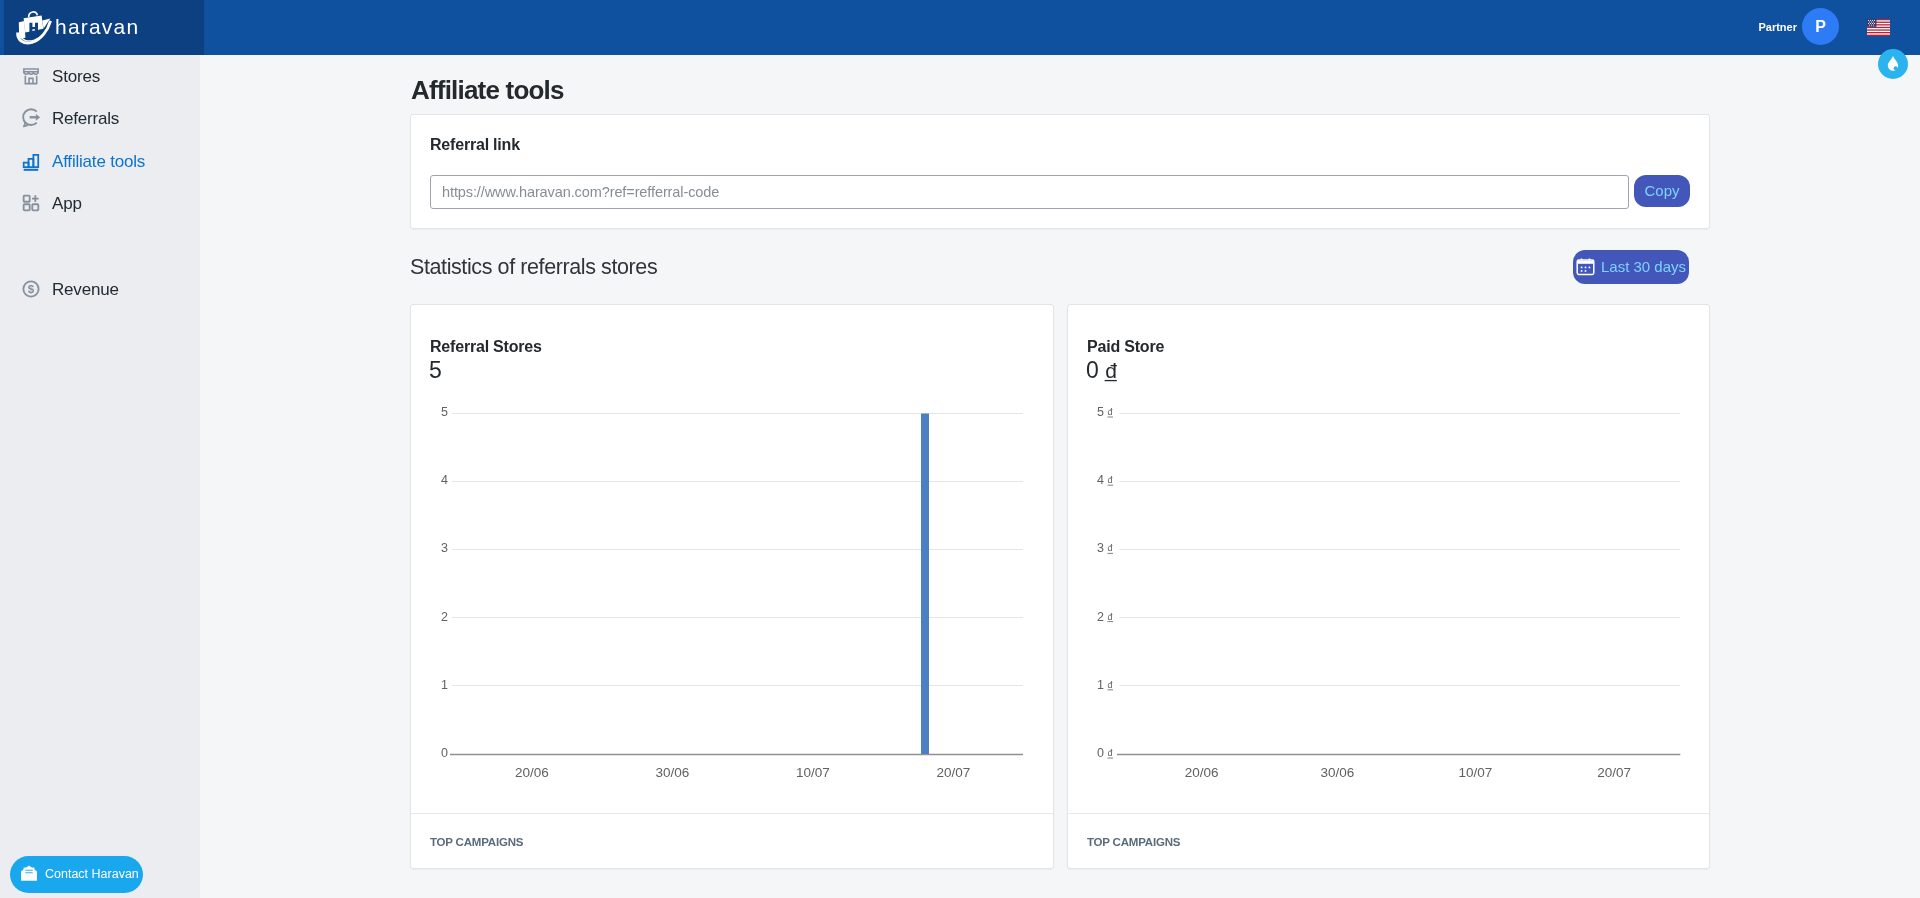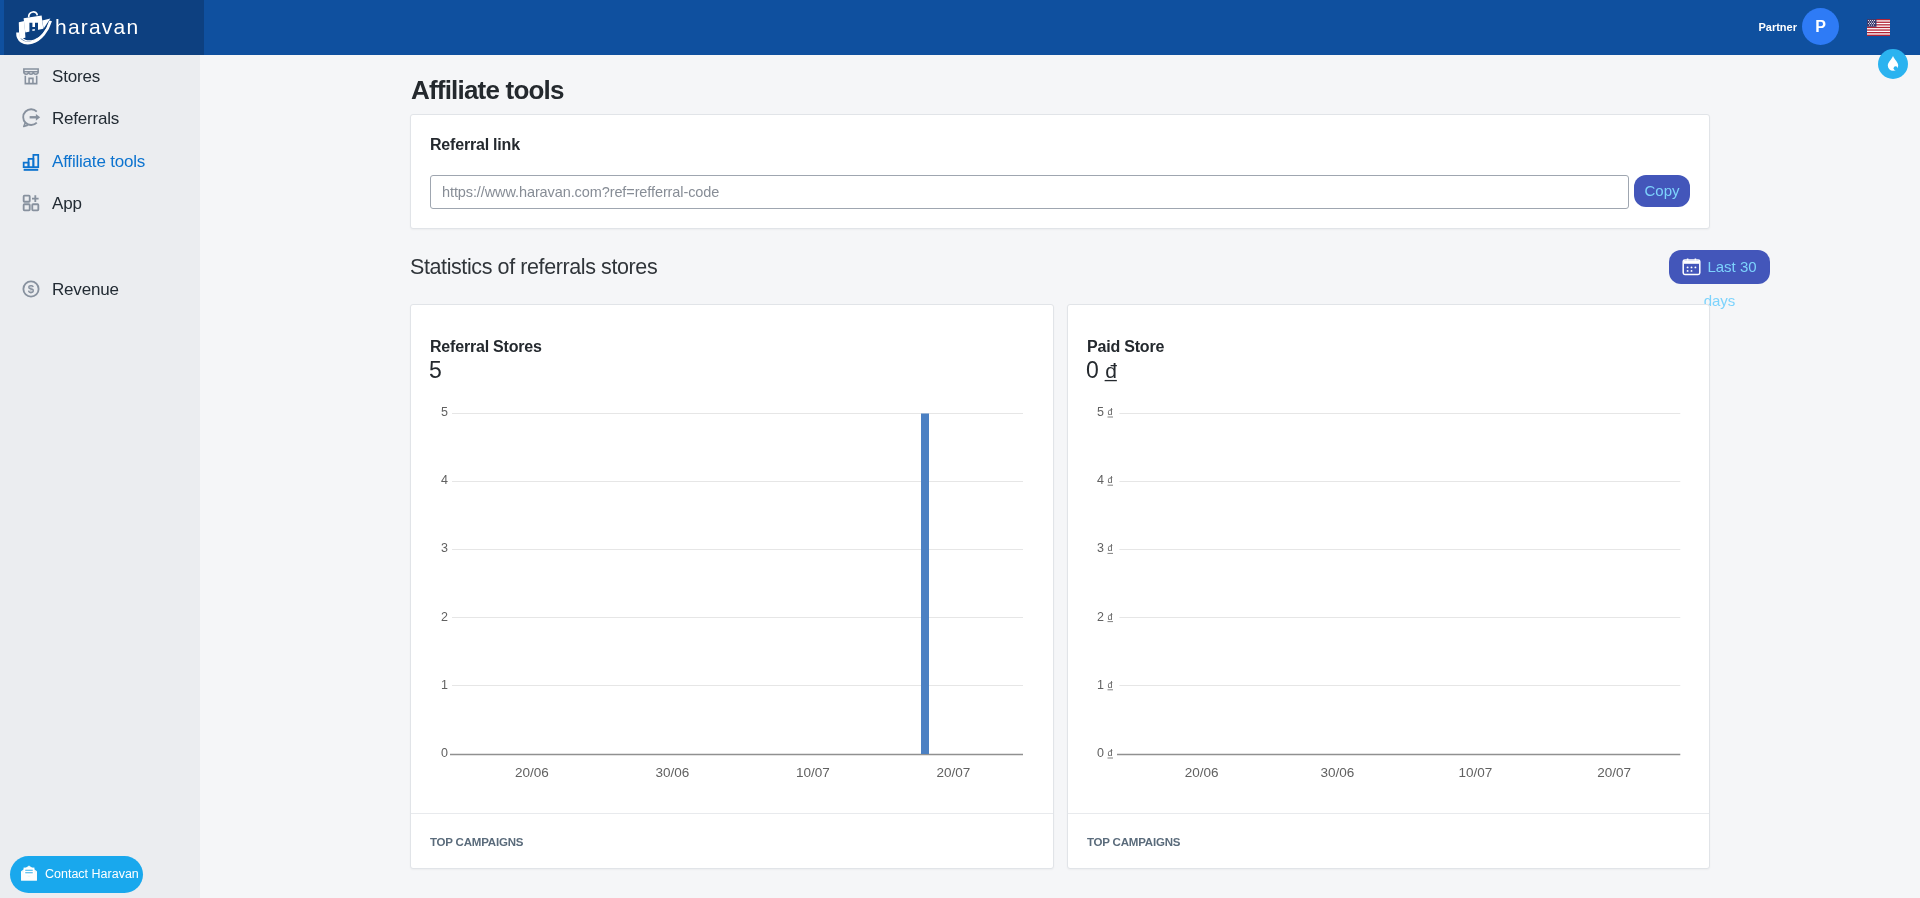--- a/index.html
+++ b/index.html
@@ -23,21 +23,21 @@
 
   
   .h1 { left:411px; top:75px; font-size:26px; font-weight:bold; letter-spacing:-0.8px; color:#24292e; }
   .card { background:#fff; border:1px solid #e1e4e8; border-radius:3px; box-shadow:0 1px 2px rgba(0,0,0,0.04); }
   .card1 { left:410px; top:114px; width:1300px; height:115px; }
   .lbl { left:430px; top:136px; font-size:16px; font-weight:bold; letter-spacing:-0.2px; color:#24292e; }
   .input { left:430px; top:174.5px; width:1199px; height:34px; background:#fff; border:1px solid #9fa6b0; border-radius:3px; color:#878d96; font-size:14.5px; line-height:32px; padding-left:11px; letter-spacing:-0.1px; }
   .btn { background:#4356ba; border-radius:12px; color:#7dd3fc; text-align:center; }
   .copy { left:1634px; top:175px; width:56px; height:32px; font-size:15px; line-height:32px; }
   .h2 { left:410px; top:255px; font-size:21.5px; letter-spacing:-0.4px; color:#30353a; }
-  .last30 { left:1669px; top:250px; width:101px; height:34px; font-size:15px; line-height:34px; }
+  .last30 { left:1573px; top:250px; width:116px; height:34px; font-size:15px; line-height:34px; }
   .last30 svg { vertical-align:-4px; margin-right:6px; }
 
   .cardL { left:410px; top:304px; width:644px; height:565px; }
   .cardR { left:1067px; top:304px; width:643px; height:565px; }
   .ctitle { top:338px; font-size:16px; font-weight:bold; letter-spacing:-0.2px; color:#24292e; }
   .cnum { top:357px; font-size:23px; color:#24292e; }
   .divider { top:813px; height:1px; background:#e8eaed; }
   .topcamp { top:836px; font-size:11.5px; font-weight:bold; letter-spacing:-0.2px; color:#5a6b7b; }
 
   .contact { left:10px; top:856px; width:133px; height:37px; border-radius:19px; background:#19a8ed; color:#fff; font-size:12.5px; line-height:37px; z-index:6; white-space:nowrap; }

